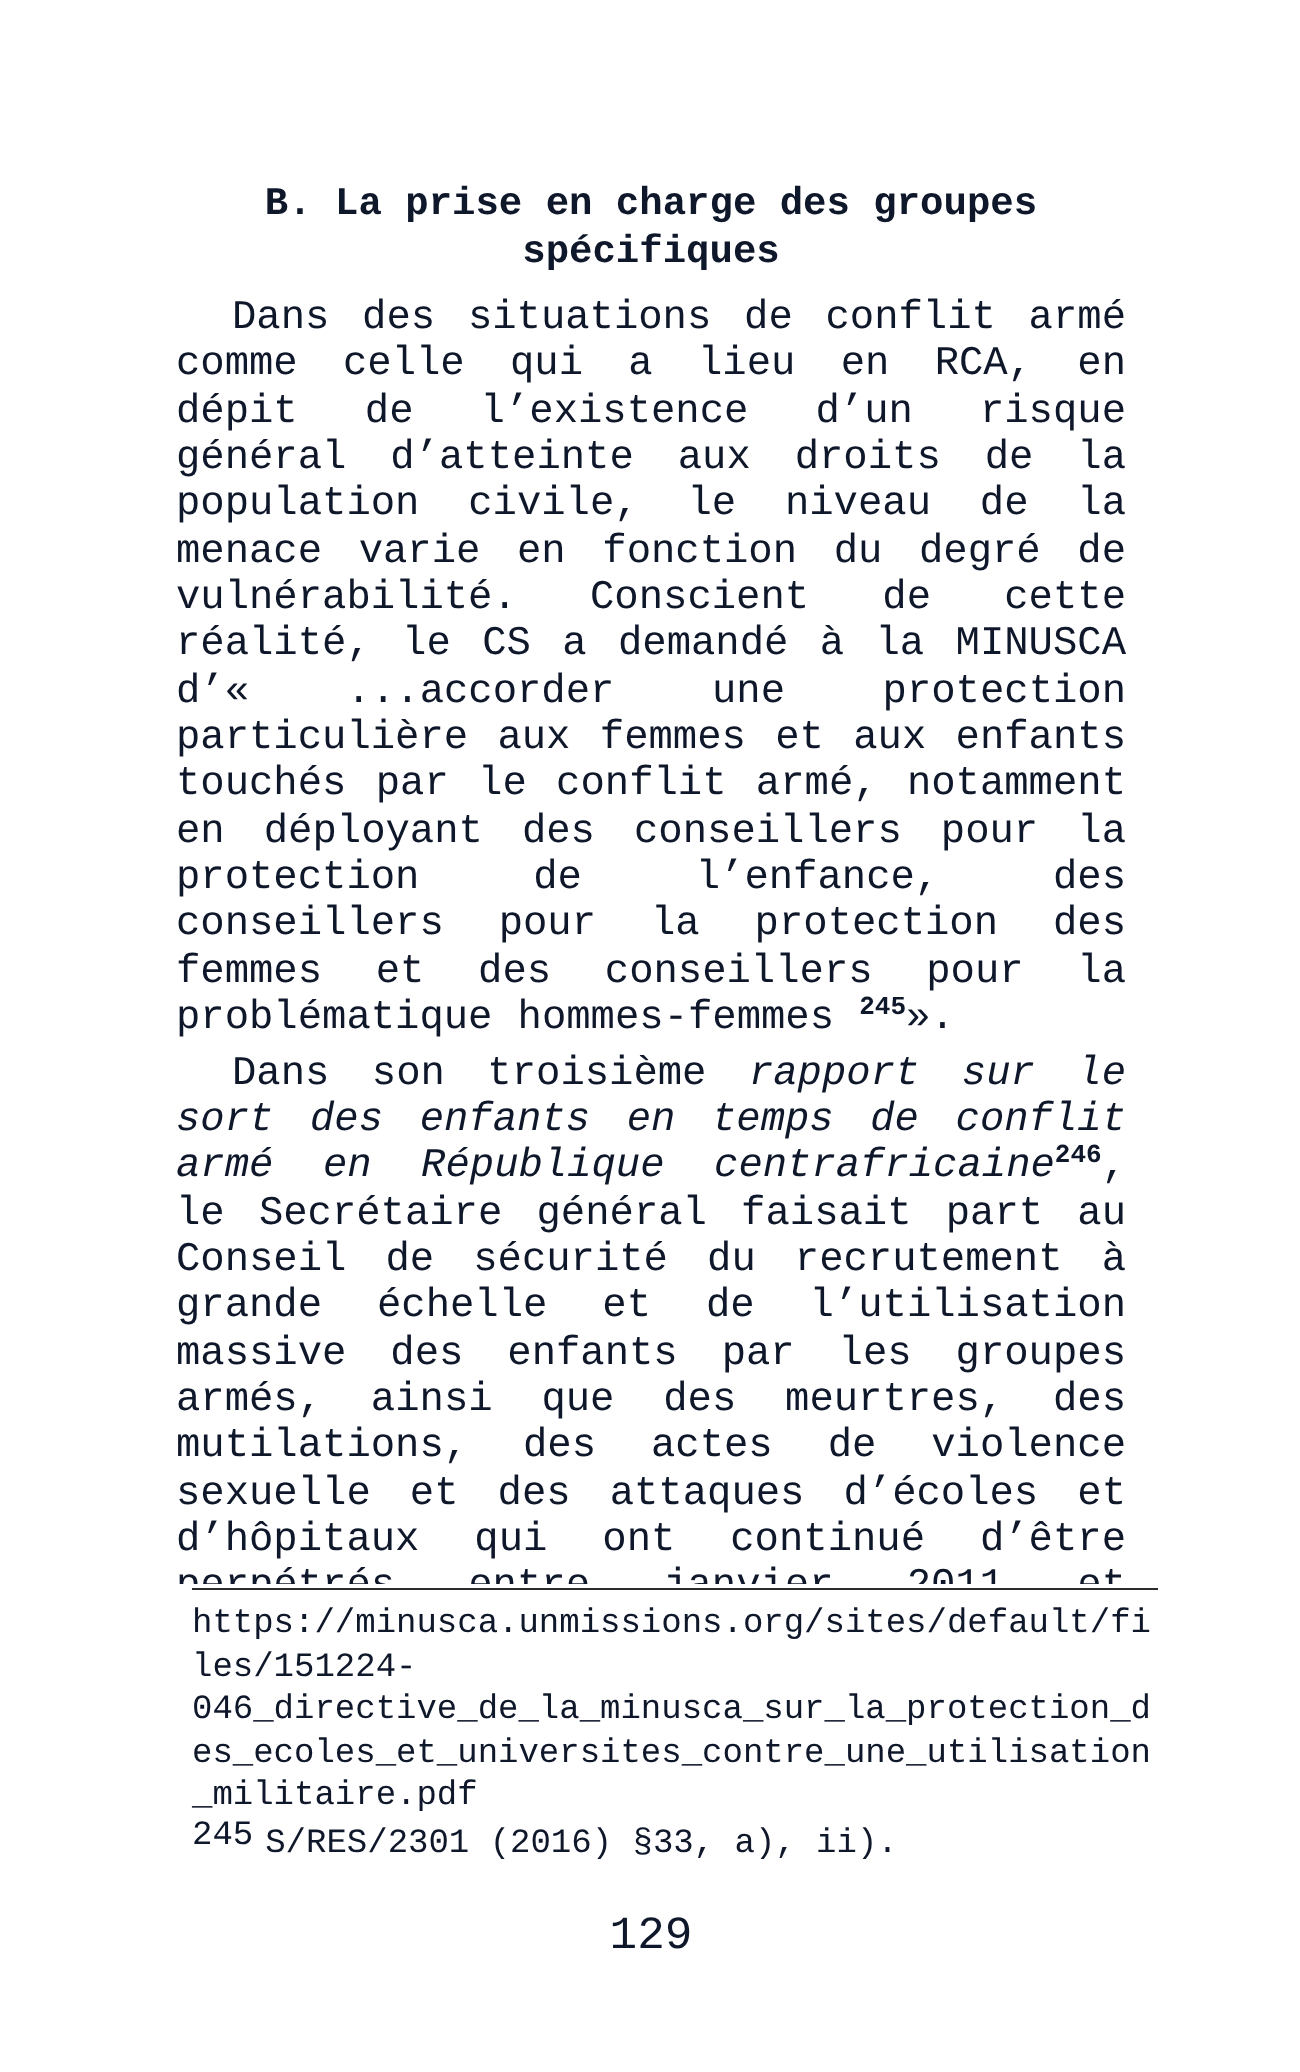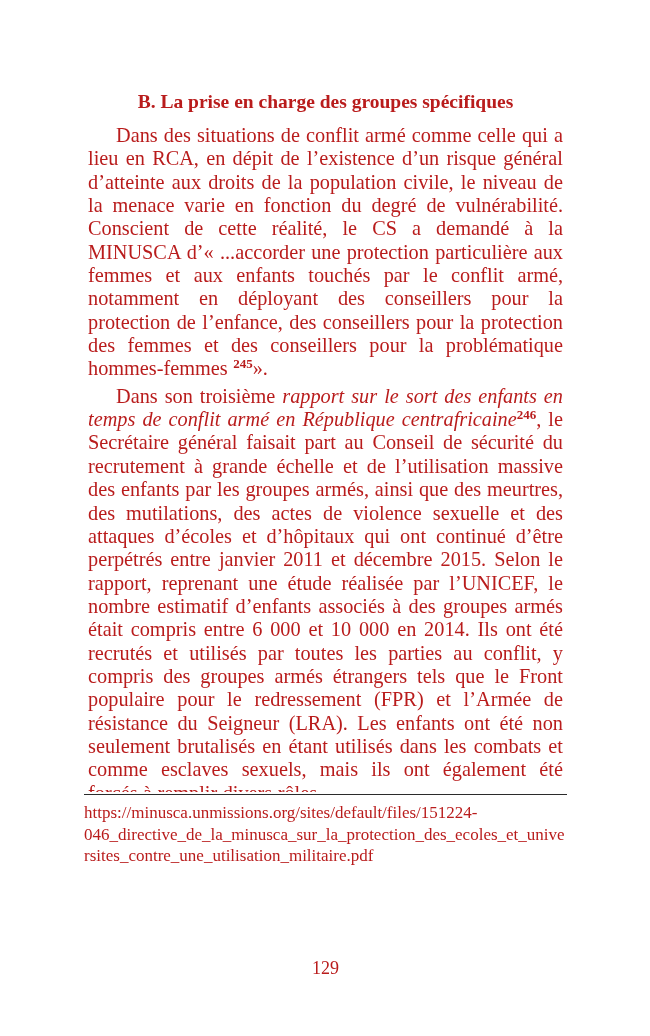--- a/index.html
+++ b/index.html
@@ -5,22 +5,22 @@
   html, body {
     margin: 0;
     padding: 0;
     background: #ffffff;
   }
   .page {
     position: relative;
     width: 650px;
     height: 1036px;
     background: #ffffff;
-    color: #b91c1c;
-    font-family: Liberation Serif, serif;
+    color: #0f172a;
+    font-family: Liberation Mono, monospace;
     overflow: hidden;
   }
   .text-block {
     position: absolute;
     left: 84px;
     top: 90px;
     width: 483px;
     height: 702px;
     overflow: hidden;
   }
@@ -43,21 +43,21 @@
   .seg-italic { font-style: italic; }
   .seg-sup {
     font-weight: bold;
     font-size: 13px;
     position: relative;
     top: -7px;
     line-height: 0;
   }
   .footnotes {
     position: absolute;
-    left: 84px;
+    left: 96px;
     top: 794px;
     width: 483px;
   }
   .fn-rule {
     height: 0;
     border-top: 1.6px solid #2b2b2b;
     margin: 0 0 7px 0;
   }
   .fn-url {
     font-size: 17px;
@@ -74,21 +74,21 @@
     position: relative;
     top: -4.5px;
     margin-right: 6px;
   }
   .page-number {
     position: absolute;
     left: 84px;
     top: 956px;
     width: 483px;
     text-align: center;
-    font-size: 18px;
+    font-size: 23px;
     line-height: 24px;
   }
 </style>
 </head>
 <body>
 
 <div class="page">
 
   <div class="text-block">
     <h2 class="heading">B. La prise en charge des groupes spécifiques</h2>
@@ -96,18 +96,21 @@
     <p class="para"><span class="seg-normal">Dans des situations de conflit armé comme celle qui a lieu en RCA, en dépit de l’existence d’un risque général d’atteinte aux droits de la population civile, le niveau de la menace varie en fonction du degré de vulnérabilité. Conscient de cette réalité, le CS a demandé à la MINUSCA d’« ...accorder une protection particulière aux femmes et aux enfants touchés par le conflit armé, notamment en déployant des conseillers pour la protection de l’enfance, des conseillers pour la protection des femmes et des conseillers pour la problématique hommes-femmes </span><span class="seg-sup">245</span><span class="seg-normal">».</span></p>
 
     <p class="para"><span class="seg-normal">Dans son troisième </span><span class="seg-italic">rapport sur le sort des enfants en temps de conflit armé en République centrafricaine</span><span class="seg-sup">246</span><span class="seg-normal">, le Secrétaire général faisait part au Conseil de sécurité du recrutement à grande échelle et de l’utilisation massive des enfants par les groupes armés, ainsi que des meurtres, des mutilations, des actes de violence sexuelle et des attaques d’écoles et d’hôpitaux qui ont continué d’être perpétrés entre janvier 2011 et décembre 2015. Selon le rapport, reprenant une étude réalisée par l’UNICEF, le nombre estimatif d’enfants associés à des groupes armés était compris entre 6 000 et 10 000 en 2014. Ils ont été recrutés et utilisés par toutes les parties au conflit, y compris des groupes armés étrangers tels que le Front populaire pour le redressement (FPR) et l’Armée de résistance du Seigneur (LRA). Les enfants ont été non seulement brutalisés en étant utilisés dans les combats et comme esclaves sexuels, mais ils ont également été forcés à remplir divers rôles</span></p>
   </div>
 
   <div class="footnotes">
     <div class="fn-rule"></div>
 
     <div class="fn-url">https://minusca.unmissions.org/sites/default/files/151224-046_directive_de_la_minusca_sur_la_protection_des_ecoles_et_universites_contre_une_utilisation_militaire.pdf</div>
 
+    <div class="fn-item">
+      <span class="fn-num">245</span><span>S/RES/2301 (2016) §33, a), ii).</span>
+    </div>
 
   </div>
 
   <div class="page-number">129</div>
 
 </div>
 
 </body></html>

